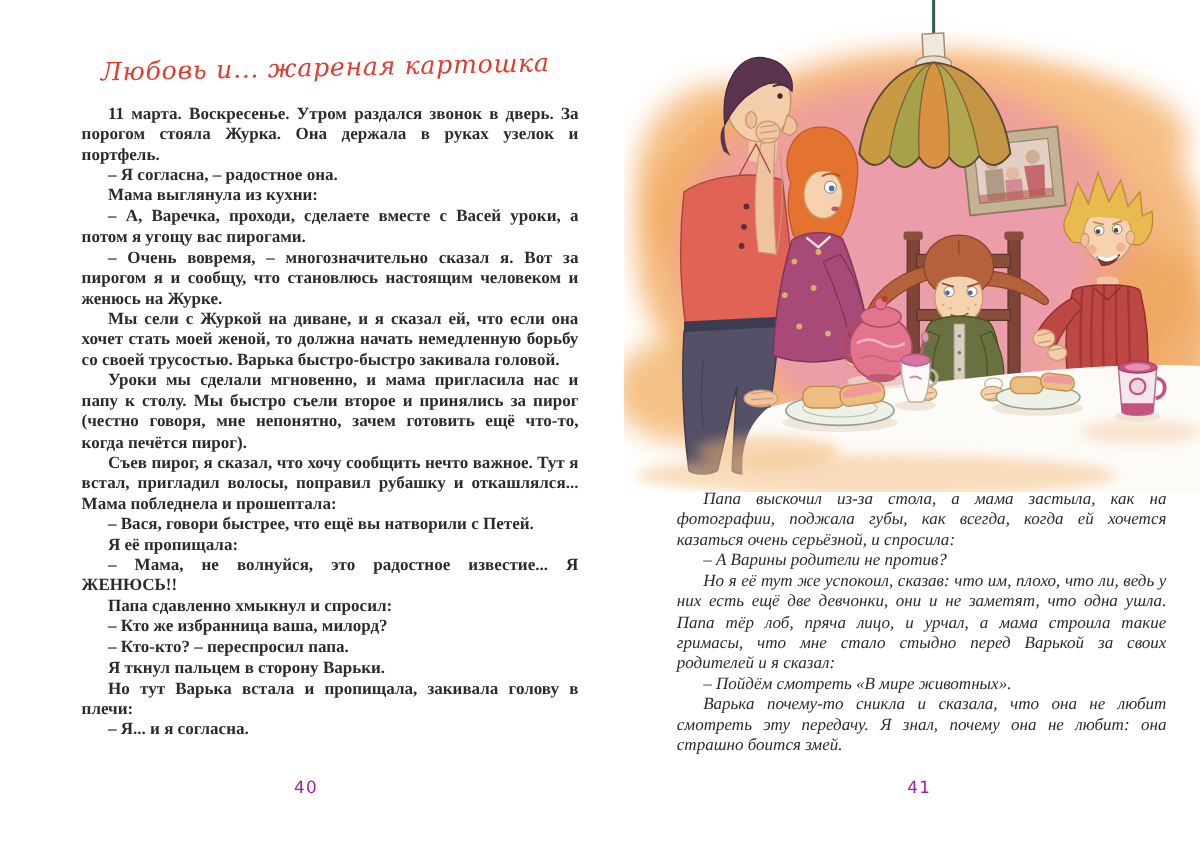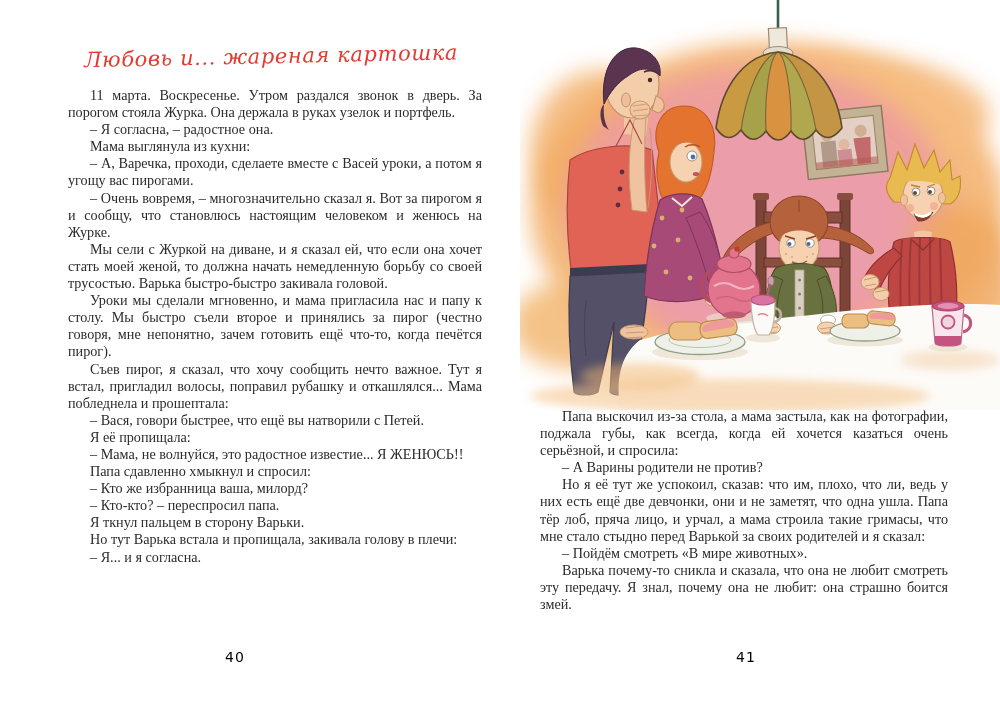--- a/index.html
+++ b/index.html
@@ -6,26 +6,26 @@
   .spread{
     position:relative;width:1000px;height:712px;background:#ffffff;
     font-family:"Liberation Serif", serif;color:#2b2b2b;overflow:hidden;
   }
   .page-title{
     position:absolute;left:84px;top:44px;width:400px;margin:0;
     font-family:"DejaVu Serif", serif;font-style:italic;font-weight:normal;
     font-size:21px;color:#e23b30;letter-spacing:.6px;transform:rotate(-1.2deg);
   }
   .text-block{position:absolute;text-align:justify;font-size:14.2px;line-height:17.1px;}
-  .text-left{left:68px;top:87px;width:414px;}
-  .text-right{left:540px;top:408px;width:408px;}
+  .text-left{left:68px;top:87px;width:414px;font-weight:bold;}
+  .text-right{left:564px;top:408px;width:408px;font-style:italic;}
   .text-block p.para{margin:0;text-indent:22px;}
   .pageno{
-    position:absolute;top:649px;width:60px;margin:0;
-    font-family:"DejaVu Sans", sans-serif;font-size:14px;color:#000000;letter-spacing:1px;
+    position:absolute;top:649px;width:60px;text-align:center;margin:0;
+    font-family:"DejaVu Sans", sans-serif;font-size:14px;color:#a21caf;letter-spacing:1px;
   }
   .pageno-left{left:225px;}
   .pageno-right{left:736px;}
   .illustration{position:absolute;left:520px;top:0;width:480px;height:410px;}
 </style>
 </head>
 <body>
 
 <div class="spread">
 

